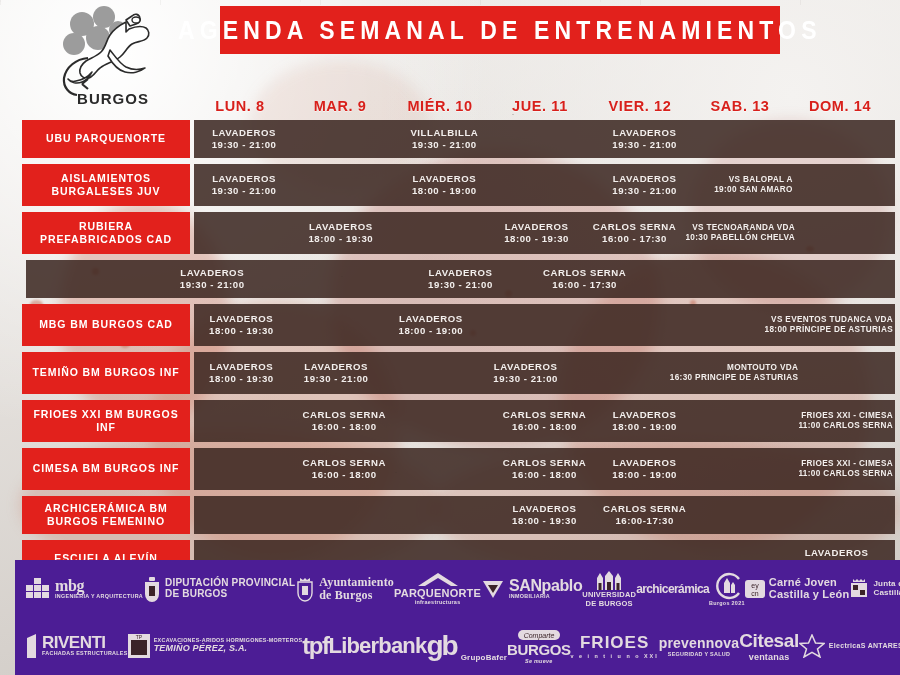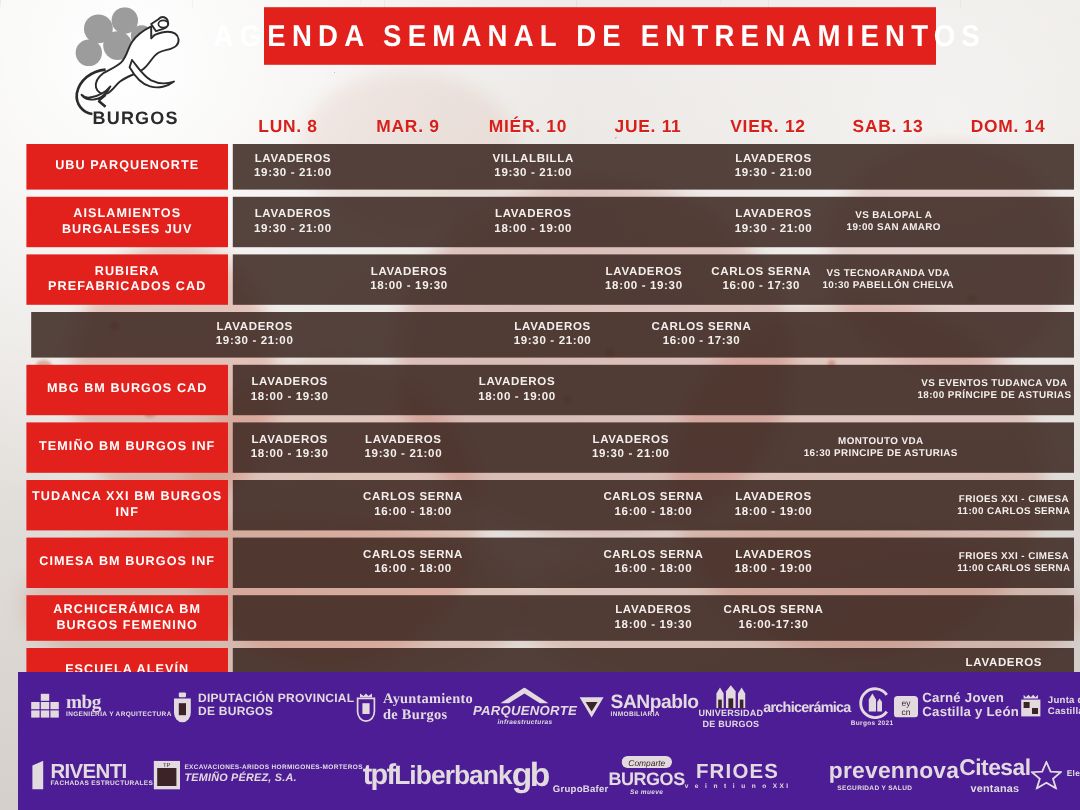--- a/index.html
+++ b/index.html
@@ -106,21 +106,21 @@
     display:flex;box-sizing:border-box;
   }
   .cell{
     flex:1 1 0;display:flex;flex-direction:column;align-items:center;
     justify-content:center;color:#f3efed;text-align:center;
     font-size:9.6px;font-weight:700;letter-spacing:.55px;line-height:1.28;
     padding:0 2px;box-sizing:border-box;
   }
   .cell .place{white-space:nowrap;}
   .cell .time{white-space:nowrap;}
-  .cell.small{font-size:8.2px;letter-spacing:.35px;line-height:1.22;}
+  .cell.small{font-size:8.2px;letter-spacing:.35px;line-height:1.22;align-items:flex-end;}
   .cell.small .place{white-space:normal;}
 
   
   .footer{
     position:absolute;left:15px;top:560px;width:900px;height:115px;
     background:#4c1d95;
   }
   .sponsor-row{
     display:flex;align-items:center;justify-content:space-around;
     height:57px;padding:0 10px;box-sizing:border-box;
@@ -403,21 +403,21 @@
             <span class="place">MONTOUTO VDA</span>
             <span class="time">16:30 PRINCIPE DE ASTURIAS</span>
           </div>
           <div class="cell">
             <span class="place"></span>
             <span class="time"></span>
           </div>
         </div>
       </div>
       <div class="row tall">
-        <div class="rowlabel">TUDANCA XXI BM BURGOS INF</div>
+        <div class="rowlabel">FRIOES XXI BM BURGOS INF</div>
         <div class="rowcells">
           <div class="cell">
             <span class="place"></span>
             <span class="time"></span>
           </div>
           <div class="cell">
             <span class="place">CARLOS SERNA</span>
             <span class="time">16:00 - 18:00</span>
           </div>
           <div class="cell">
@@ -588,21 +588,21 @@
           <path d="M5 2 l3 2 l2-2 l2 2 l3-2 v3 h-10 z" fill="#efe9e6"></path>
           <rect x="7" y="10" width="6" height="9" fill="#efe9e6"></rect>
             </svg>
         </span>
         <span class="txt">
           <span class="mid serif">Ayuntamiento</span>
           <span class="mid serif">de Burgos</span>
         </span>
       </div>
 
-      <div class="sp" style="flex-direction:column;gap:0;font-style:italic;">
+      <div class="sp" style="flex-direction:column;gap:0;">
         <span class="mark">
           <svg width="40" height="14" viewBox="0 0 40 14">
               <path d="M20 0 L40 13 L33 13 L20 5 L7 13 L0 13 Z" fill="#efe9e6"></path>
             </svg>
         </span>
         <span class="t1" style="font-size:11px;">PARQUENORTE</span>
         <span class="tiny">infraestructuras</span>
       </div>
 
       <div class="sp">
@@ -738,21 +738,21 @@
         <span class="big" style="font-size:15px;">BURGOS</span>
         <span class="tiny italic">Se mueve</span>
       </div>
 
       <div class="sp" style="flex-direction:column;gap:0;">
         <span class="big" style="font-size:17px;letter-spacing:1px;">FRIOES</span>
         <span class="tiny" style="letter-spacing:2px;">v e i n t i u n o  XXI</span>
       </div>
 
       <div class="sp" style="flex-direction:column;gap:0;">
-        <span class="mid" style="font-size:19px;margin-left:32px;">prevennova</span>
+        <span class="mid" style="font-size:14px;">prevennova</span>
         <span class="tiny">SEGURIDAD Y SALUD</span>
       </div>
 
       <div class="sp" style="flex-direction:column;gap:0;">
         <span class="big" style="font-size:19px;">Citesal</span>
         <span class="t1" style="font-size:9px;">ventanas</span>
       </div>
 
       <div class="sp">
         <span class="mark">

